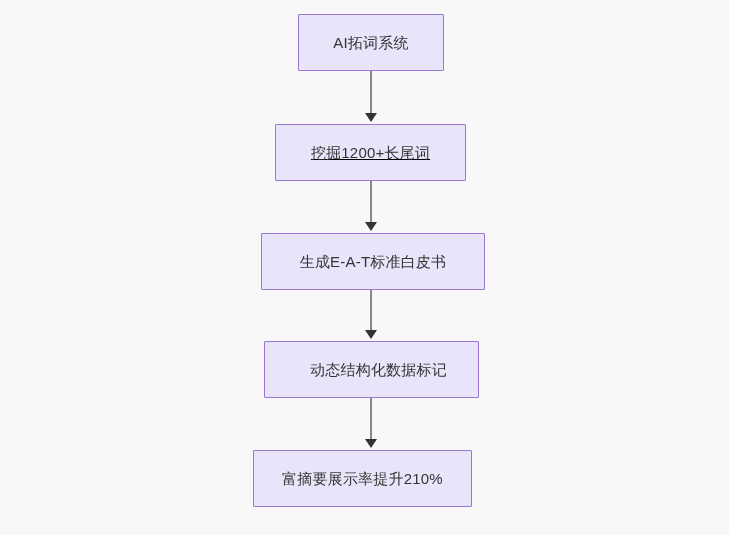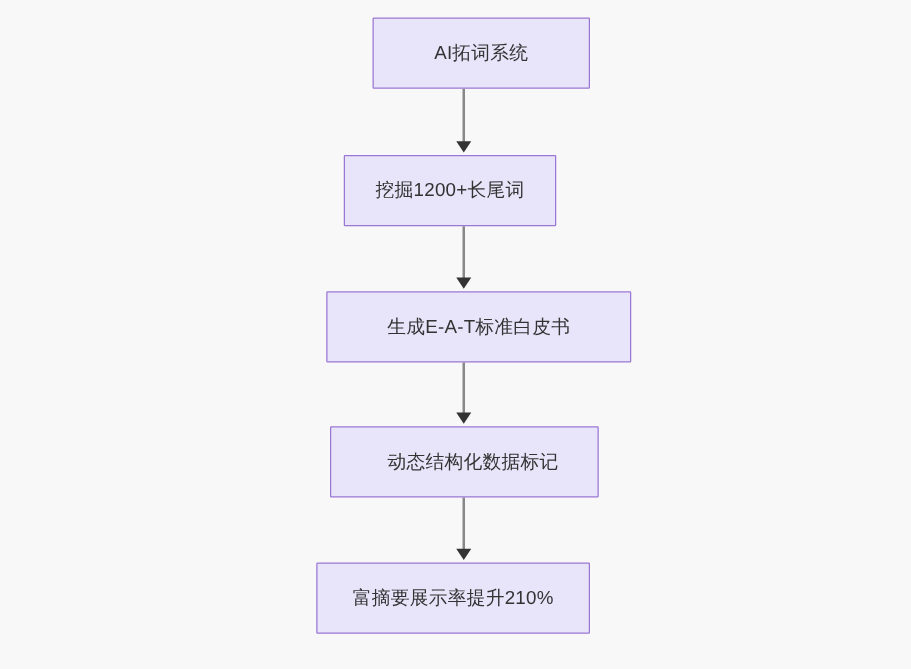--- a/index.html
+++ b/index.html
@@ -45,23 +45,23 @@
   }
   .arrowhead {
     position: absolute;
     width: 0;
     height: 0;
     border-left: 6px solid transparent;
     border-right: 6px solid transparent;
     border-top: 9px solid #333333;
   }
   
-  #node-1 { left: 298px; top: 14px;  width: 174px; align-items: center; }
-  #node-2 { left: 275px; top: 124px; width: 170px; }
-  #node-3 { left: 261px; top: 233px; width: 244px; }
+  #node-1 { left: 298px; top: 14px;  width: 146px; align-items: center; }
+  #node-2 { left: 275px; top: 124px; width: 191px; text-decoration: underline; }
+  #node-3 { left: 261px; top: 233px; width: 224px; }
   #node-4 { left: 264px; top: 341px; width: 215px; padding-left: 14px; }
   #node-5 { left: 253px; top: 450px; width: 219px; }
   
   #edge-1 { left: 370px; top: 71px;  height: 45px; }
   #edge-2 { left: 370px; top: 181px; height: 44px; }
   #edge-3 { left: 370px; top: 290px; height: 43px; }
   #edge-4 { left: 370px; top: 398px; height: 44px; }
   #arrow-1 { left: 365px; top: 113px; }
   #arrow-2 { left: 365px; top: 222px; }
   #arrow-3 { left: 365px; top: 330px; }

